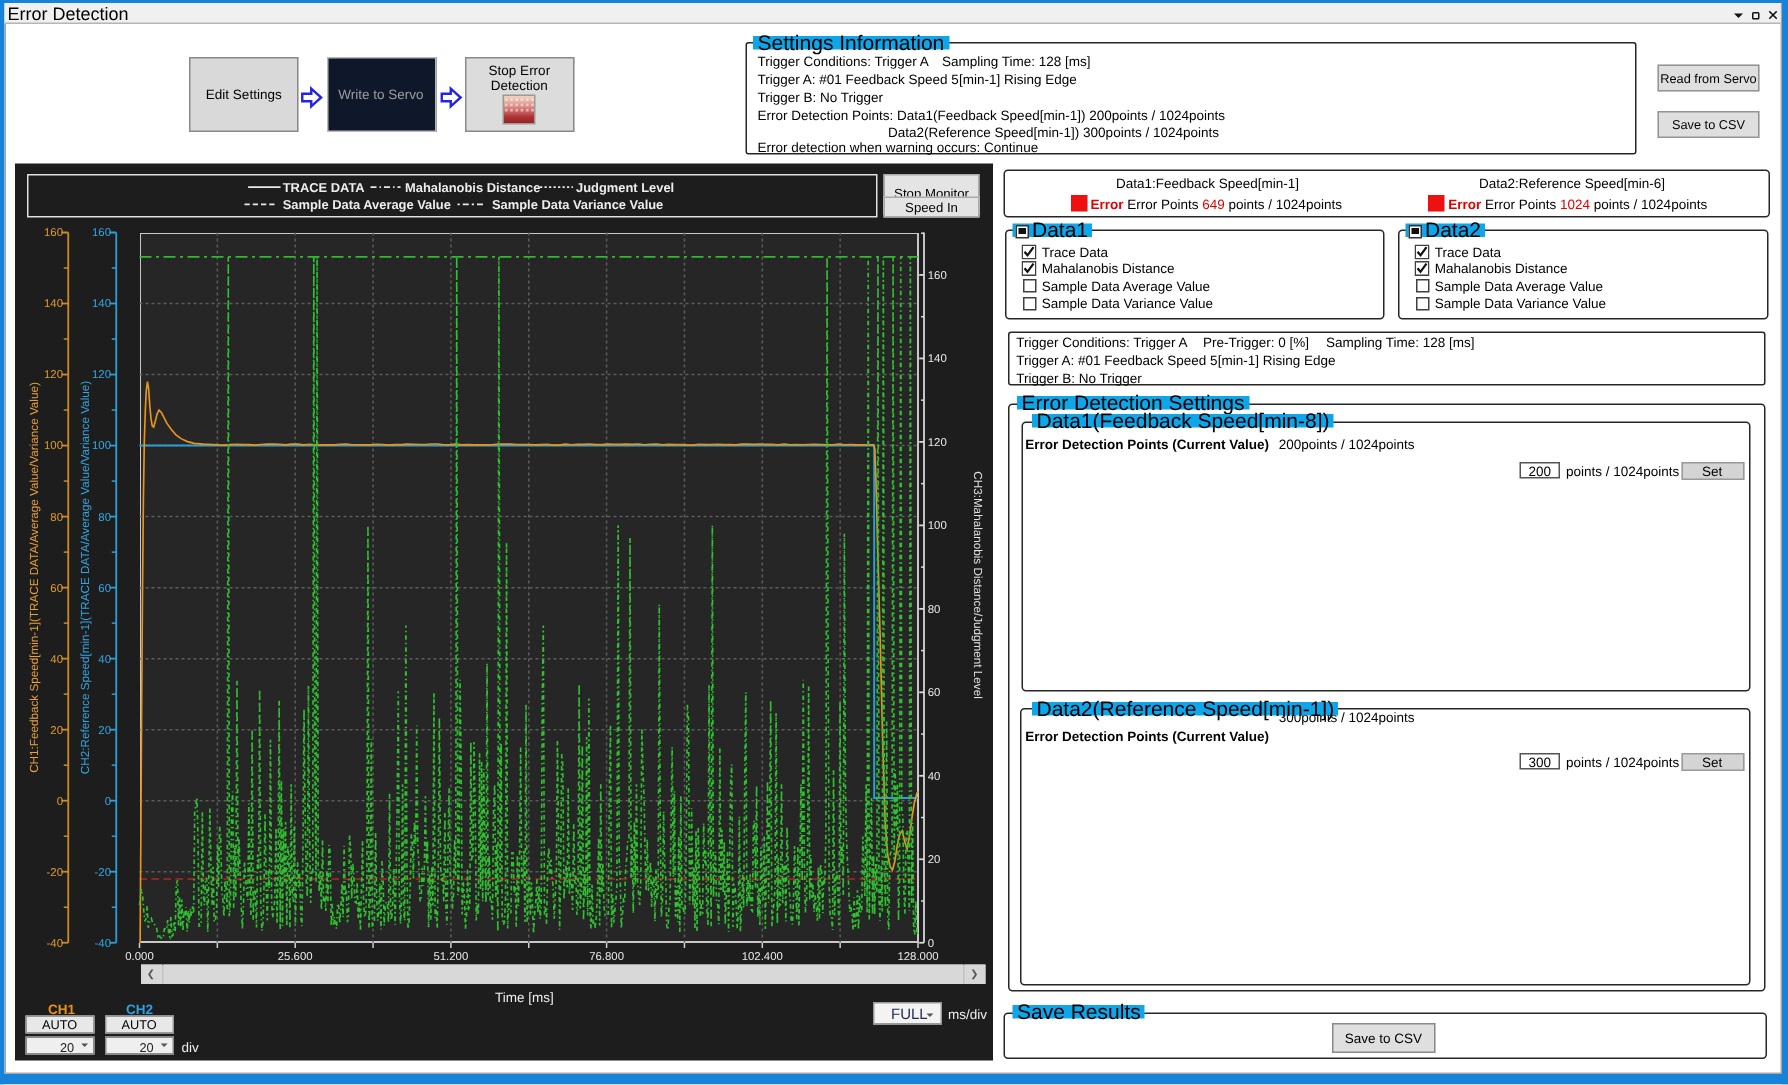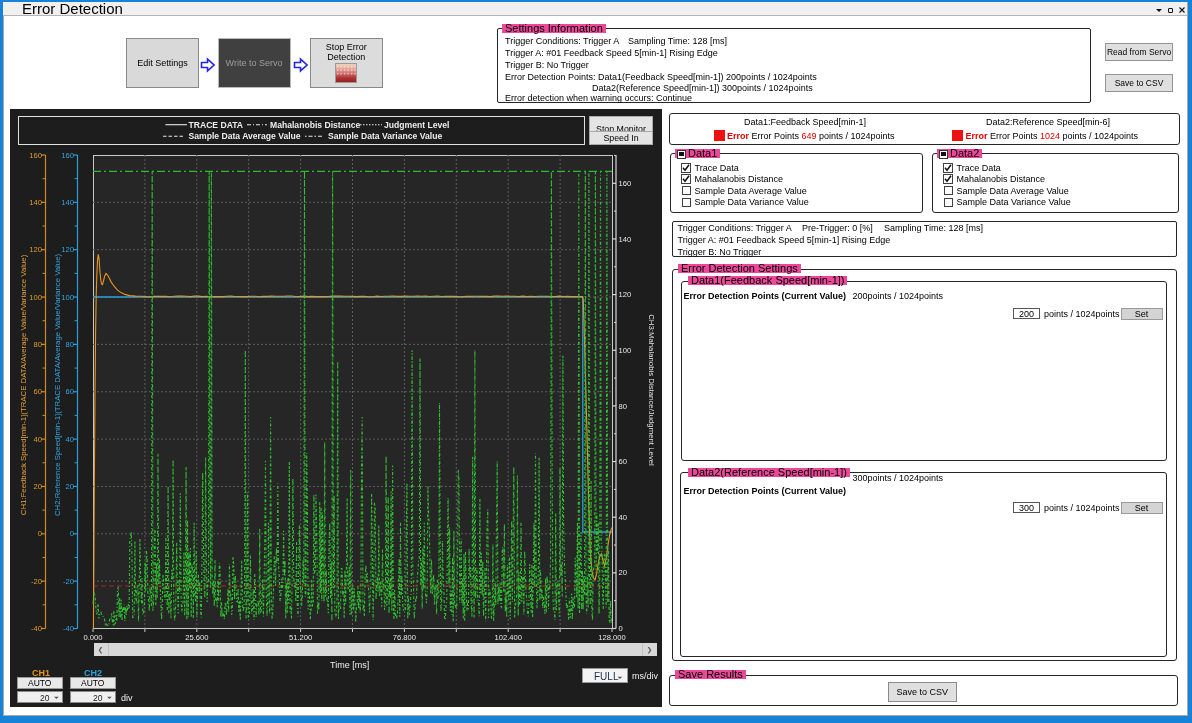--- a/index.html
+++ b/index.html
@@ -1,45 +1,45 @@
 <!DOCTYPE html>
 <html><head><meta charset="utf-8">
 <style>
 *{margin:0;padding:0;box-sizing:border-box}
 html,body{width:1192px;height:723px;background:#fff;font-family:"Liberation Sans",sans-serif;overflow:hidden;position:relative}
 .a{position:absolute}
 .t{position:absolute;font-size:9px;line-height:10px;white-space:nowrap;color:#000}
 .b{font-weight:bold}
 .btn{position:absolute;background:#dcdcdc;border:1px solid #8f8f8f;font-size:9px;color:#000;display:flex;align-items:center;justify-content:center;text-align:center;white-space:nowrap}
 .gb{position:absolute;border:1px solid #262626;border-radius:3px;background:#fff}
-.gbl{position:absolute;background:#ec4899;font-size:11px;line-height:9px;padding:0 3px;white-space:nowrap;z-index:2}
+.gbl{position:absolute;background:#0ea5e9;font-size:14px;line-height:9px;padding:0 3px;white-space:nowrap;z-index:2}
 .cb{position:absolute;width:9px;height:9px;background:#fff;border:1px solid #404040}
 .red{color:#e00000}
 </style></head><body>
 
 <div class="a" style="left:0;top:0;width:1192px;height:2px;background:#1682d8"></div>
 <div class="a" style="left:0;top:0;width:3px;height:723px;background:#1682d8"></div>
 <div class="a" style="left:1188px;top:0;width:4px;height:723px;background:#1682d8"></div>
 <div class="a" style="left:0;top:716px;width:1192px;height:7px;background:#1682d8"></div>
 <div class="a" style="left:3px;top:2px;width:1px;height:714px;background:#a8a8a8"></div>
 <div class="a" style="left:1187px;top:2px;width:1px;height:714px;background:#a8a8a8"></div>
 <div class="a" style="left:3px;top:715px;width:1185px;height:1px;background:#a8a8a8"></div>
 <div class="a" style="left:3px;top:2px;width:1184px;height:14px;background:#f0f0f0;border-bottom:1px solid #b5b5b5"></div>
-<div class="t" style="left:22px;top:4px;font-size:15px">Error Detection</div>
+<div class="t" style="left:5px;top:4px;font-size:12px">Error Detection</div>
 <div class="a" style="left:1155.5px;top:8.5px;width:0;height:0;border-left:3px solid transparent;border-right:3px solid transparent;border-top:3.5px solid #111"></div>
 <div class="a" style="left:1167.5px;top:7.5px;width:5.5px;height:5.5px;border:1.1px solid #111;border-radius:1px"></div>
 <svg class="a" style="left:1178.5px;top:7.2px" width="6" height="6">
     <path d="M0.5,0.5 L5.5,5.5 M5.5,0.5 L0.5,5.5" stroke="#111" stroke-width="1.1"></path>
   </svg>
 
 <div class="btn" style="left:126px;top:37.5px;width:73px;height:50px;background:#d9d9d9;border-color:#898989">Edit Settings</div>
 <svg class="a" style="left:200px;top:56.5px" width="16" height="16" viewBox="0 0 16 16">
     <path d="M1.5,5.5 h6 v-3.4 l6.6,5.9 -6.6,5.9 v-3.4 h-6 z" fill="#fff" stroke="#2424e8" stroke-width="1.6"></path>
   </svg>
-<div class="btn" style="left:217.5px;top:37.5px;width:73px;height:50px;background:#404040;border-color:#b9b9b9;color:#9d9d9d">Write to Servo</div>
+<div class="btn" style="left:217.5px;top:37.5px;width:73px;height:50px;background:#0f172a;border-color:#b9b9b9;color:#9d9d9d">Write to Servo</div>
 <svg class="a" style="left:293px;top:56.5px" width="16" height="16" viewBox="0 0 16 16">
     <path d="M1.5,5.5 h6 v-3.4 l6.6,5.9 -6.6,5.9 v-3.4 h-6 z" fill="#fff" stroke="#2424e8" stroke-width="1.6"></path>
   </svg>
 <div class="btn" style="left:310px;top:37.5px;width:72.5px;height:50.5px;background:#dcdcdc;border-color:#898989;align-items:flex-start;line-height:10.5px;padding-top:3px">Stop Error<br>Detection</div>
 <div class="a" style="left:335px;top:63px;width:22px;height:20px;border:1px solid #9a9a9a;background:linear-gradient(180deg,#eed3bd 0%,#e8b0a4 20%,#db8a85 40%,#c86060 58%,#aa3232 78%,#9b2222 100%)"></div>
 <div class="a" style="left:336px;top:65px;width:20px;height:11px;background-image:radial-gradient(circle at 1.5px 1.5px,rgba(255,255,255,0.5) 0.8px,transparent 1.1px);background-size:3.5px 3.5px"></div>
 
 <div class="gb" style="left:496.5px;top:28px;width:594px;height:75px;border-radius:2px"></div>
 <div class="gbl" style="left:502px;top:23.5px">Settings Information</div>
 <div class="t" style="left:505px;top:36px">Trigger Conditions: Trigger A</div>
@@ -282,21 +282,21 @@
 <div class="t" style="left:677.5px;top:222.5px">Trigger Conditions: Trigger A</div>
 <div class="t" style="left:802px;top:222.5px">Pre-Trigger: 0 [%]</div>
 <div class="t" style="left:884px;top:222.5px">Sampling Time: 128 [ms]</div>
 <div class="t" style="left:677.5px;top:234.5px">Trigger A: #01 Feedback Speed 5[min-1] Rising Edge</div>
 <div class="t" style="left:677.5px;top:246.5px">Trigger B: No Trigger</div>
 
 <div class="gb" style="left:671.5px;top:268.5px;width:505.5px;height:392px"></div>
 <div class="gbl" style="left:678px;top:264px">Error Detection Settings</div>
 
 <div class="gb" style="left:681px;top:280.5px;width:486px;height:180px"></div>
-<div class="gbl" style="left:688px;top:276px">Data1(Feedback Speed[min-1])</div>
+<div class="gbl" style="left:688px;top:276px">Data1(Feedback Speed[min-8])</div>
 <div class="t b" style="left:683.5px;top:291px">Error Detection Points (Current Value)</div>
 <div class="t" style="left:852.5px;top:291px">200points / 1024points</div>
 <div class="a" style="left:1013px;top:307.5px;width:26.5px;height:11.5px;background:#fff;border:1px solid #555"></div>
 <div class="t" style="left:1019px;top:308.8px">200</div>
 <div class="btn" style="left:1120.5px;top:307.5px;width:42px;height:12px;background:#d4d4d4;border-color:#999;font-size:9px">Set</div>
 <div class="t" style="left:1044px;top:308.5px">points / 1024points</div>
 
 <div class="gb" style="left:680px;top:472px;width:487px;height:185px"></div>
 <div class="gbl" style="left:688px;top:467.5px">Data2(Reference Speed[min-1])</div>
 <div class="t b" style="left:683.5px;top:485.5px">Error Detection Points (Current Value)</div>

